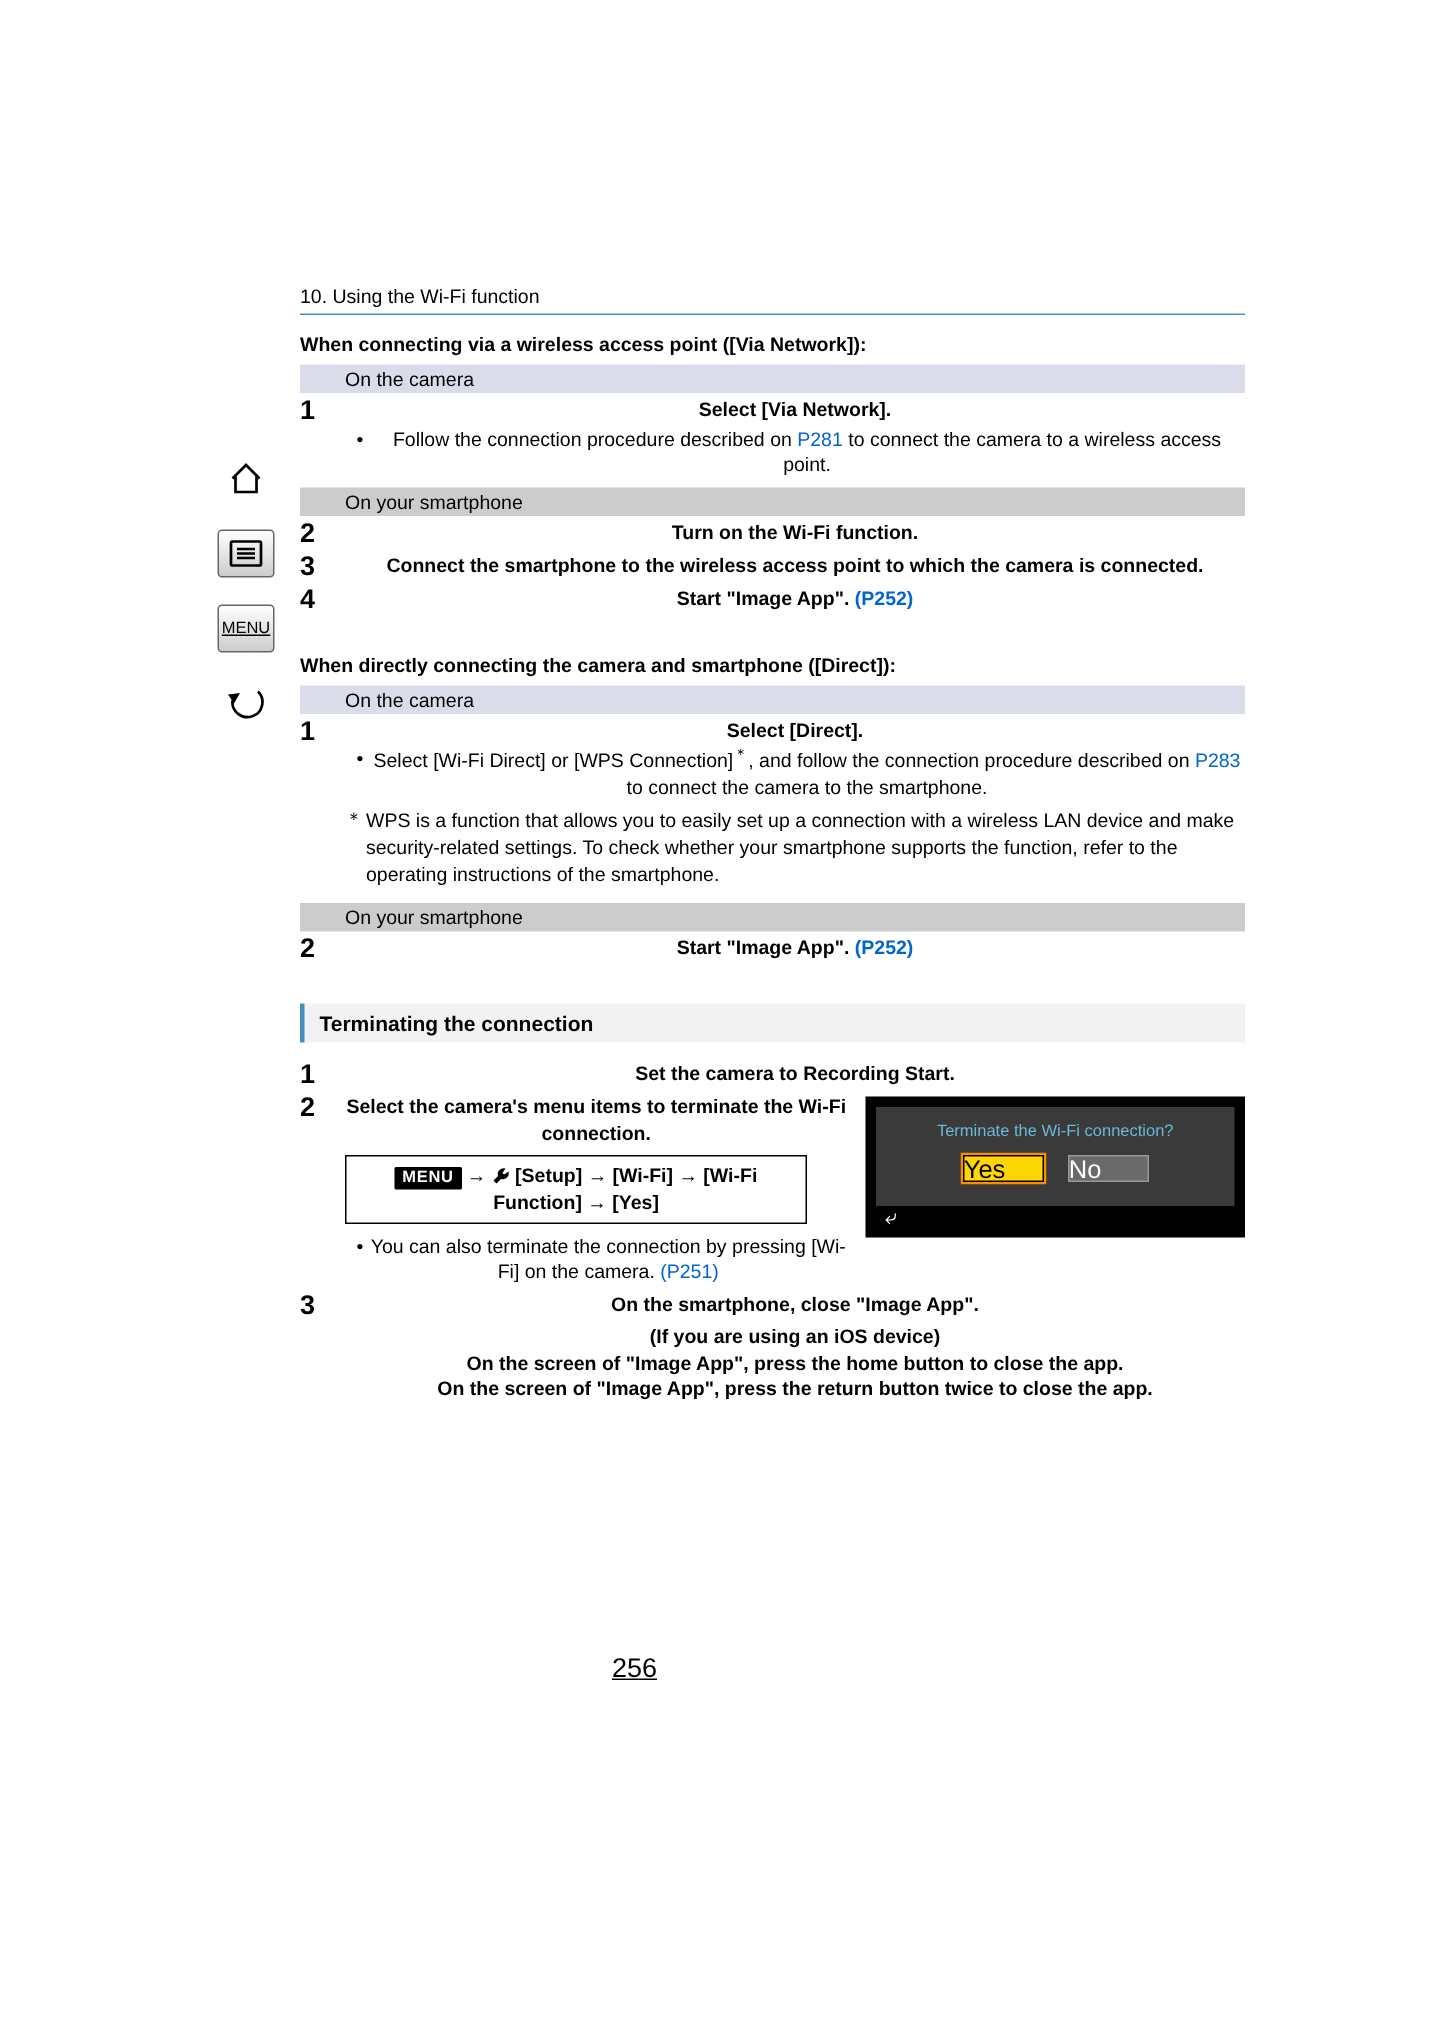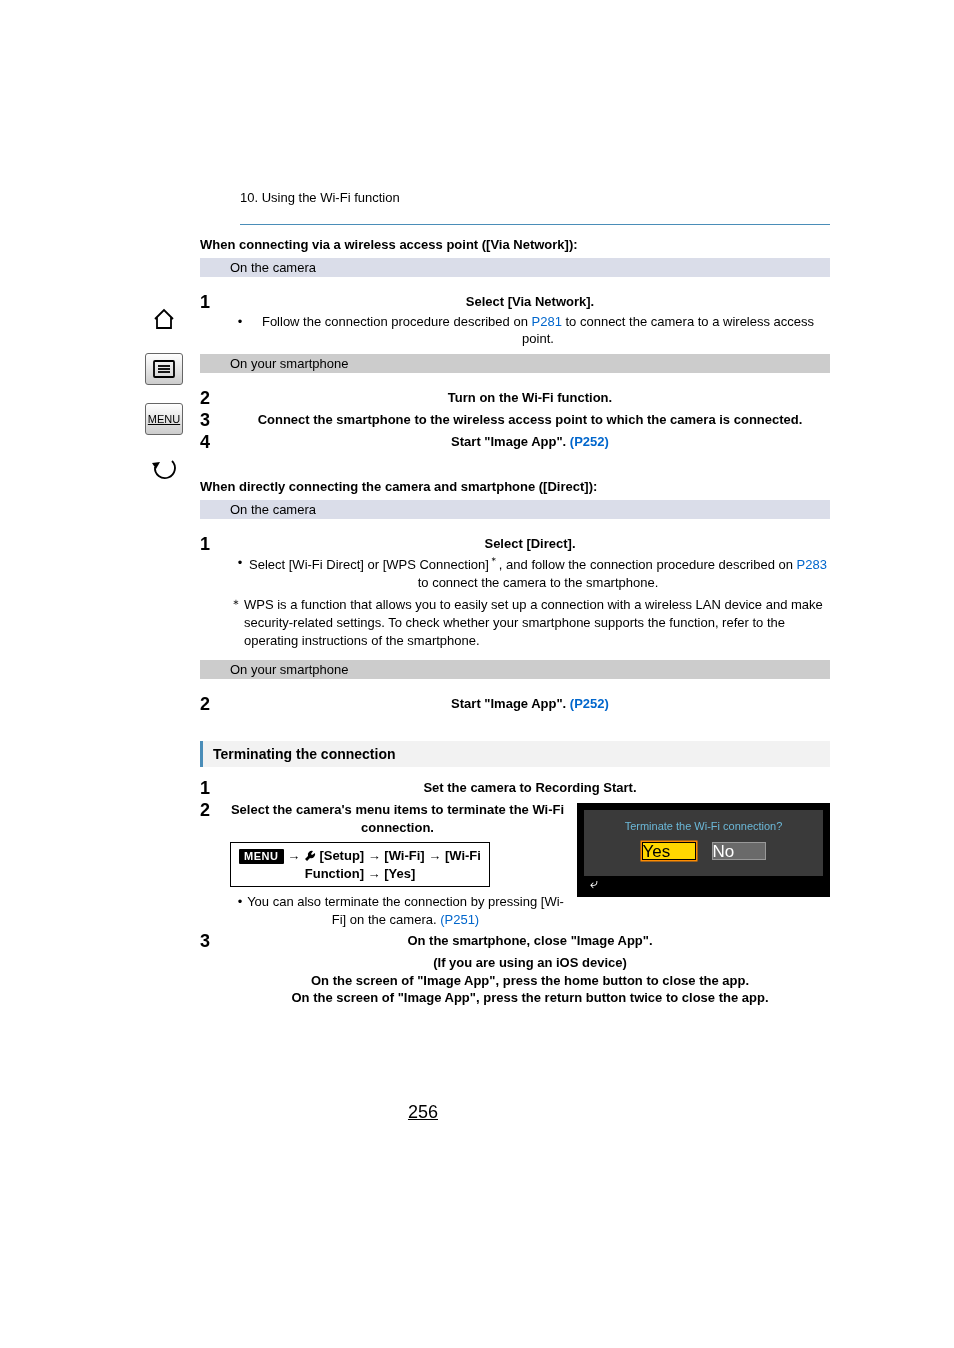--- a/index.html
+++ b/index.html
@@ -1,35 +1,35 @@
 <!DOCTYPE html>
 <html><head>
 <meta charset="utf-8">
 <style>
   * { margin: 0; padding: 0; box-sizing: border-box; }
   html, body { width: 954px; height: 1348px; background: #fff; font-family: Arial, Helvetica, sans-serif; color: #000; position: relative; }
   .page { position: absolute; left: 200px; top: 190px; width: 630px; }
-  .chapter { font-size: 13px; padding-bottom: 19px; border-bottom: 1px solid #4a8db8; margin-bottom: 12px; margin-left: 40px; }
+  .chapter { font-size: 13px; padding-bottom: 4px; border-bottom: 1px solid #4a8db8; margin-bottom: 12px; }
   .bold { font-weight: bold; }
-  .heading-box { font-size: 13px; padding: 2px 0 2px 30px; margin: 6px 0 16px 0; }
+  .heading-box { font-size: 13px; padding: 2px 0 2px 30px; margin: 6px 0 2px 0; }
   .heading-cam { background: #dadde9; }
   .heading-sp { background: #ccc; }
   .step-row { display: flex; margin-bottom: 4px; }
   .step-num { flex-shrink: 0; width: 30px; font-size: 18px; font-weight: bold; line-height: 1.0; }
   .step-body { flex: 1; font-size: 13px; line-height: 1.35; text-align: center; }
   .bullet-row { display: flex; margin-top: 2px; padding-left: 4px; }
   .bullet-dot { flex-shrink: 0; width: 12px; }
   .bullet-body { flex: 1; }
   .link { color: #0066cc; }
   .top-gap { margin-top: 28px; }
   .footnote-row { display: flex; font-size: 13px; line-height: 1.4; margin-top: 4px; }
   .fn-mark { width: 14px; flex-shrink: 0; font-size: 12px; }
   .fn-body { flex: 1; }
   .term-heading { font-size: 14px; font-weight: bold; border-left: 3px solid #4a8db8; background: #f2f2f2; padding: 5px 10px; margin: 28px 0 12px 0; }
-  .menu-path-box { border: 1px solid #000; padding: 4px 8px; margin-top: 6px; width: 260px; font-size: 13px; font-weight: bold; line-height: 1.35; }
+  .menu-path-box { border: 1px solid #000; padding: 4px 8px; margin-top: 6px; width: 308px; font-size: 13px; font-weight: bold; line-height: 1.35; }
   .menu-badge { display: inline-block; background: #000; color: #fff; padding: 0px 5px; border-radius: 1px; font-size: 11px; letter-spacing: 0.5px; vertical-align: baseline; }
   .arrow { font-weight: normal; }
   .two-col { display: flex; }
   .left-col { flex: 1; }
   .right-col { flex-shrink: 0; width: 253px; margin-left: 12px; margin-top: 2px; }
   .camera-panel { background: #000; padding: 7px; }
   .camera-inner { background: #3a3a3a; padding: 6px 0; position: relative; }
   .cp-title { color: #6bb8d8; font-size: 11px; text-align: center; padding: 4px 2px 10px 2px; }
   .cp-btns { display: flex; justify-content: center; gap: 16px; padding-bottom: 10px; }
   .cp-btn { width: 54px; height: 18px; font-size: 17px; text-align: left; line-height: 18px; border: 1px solid #000; }

